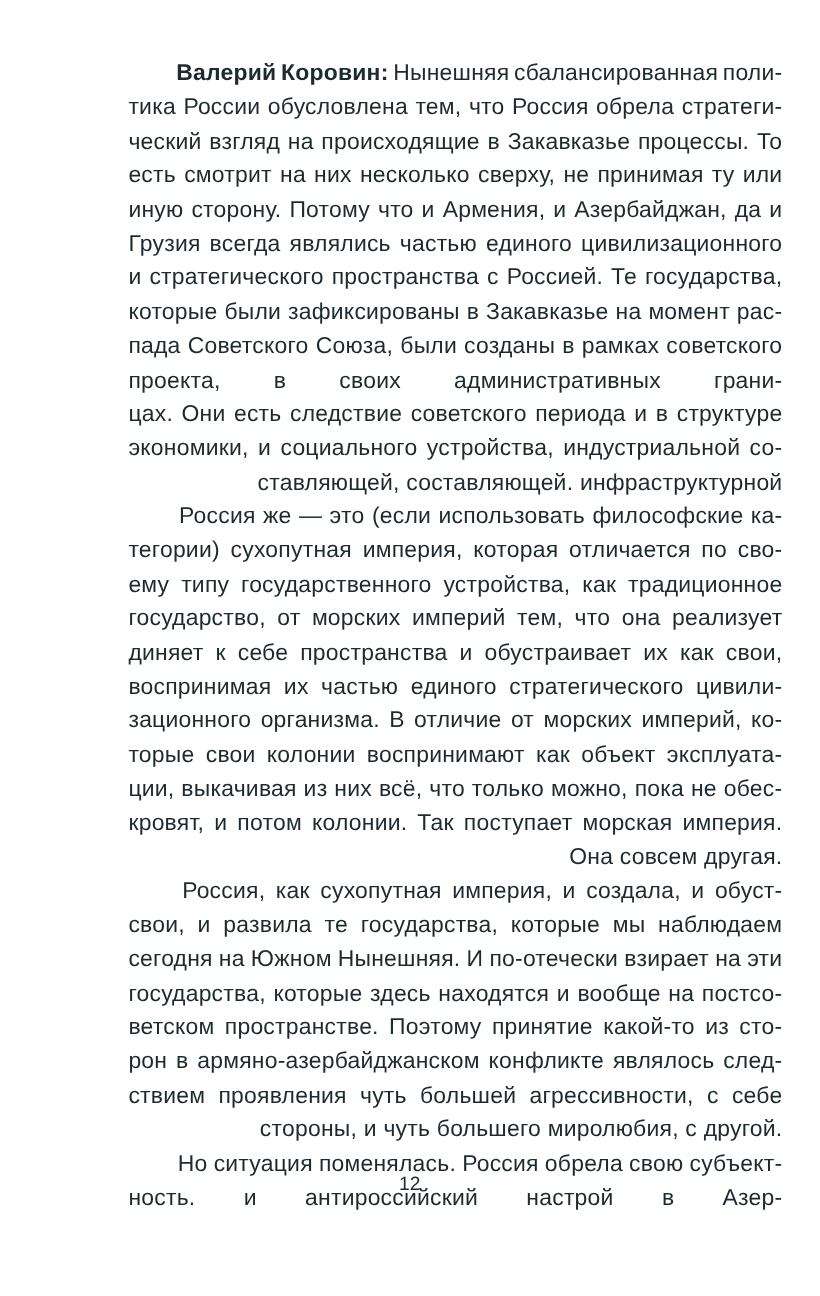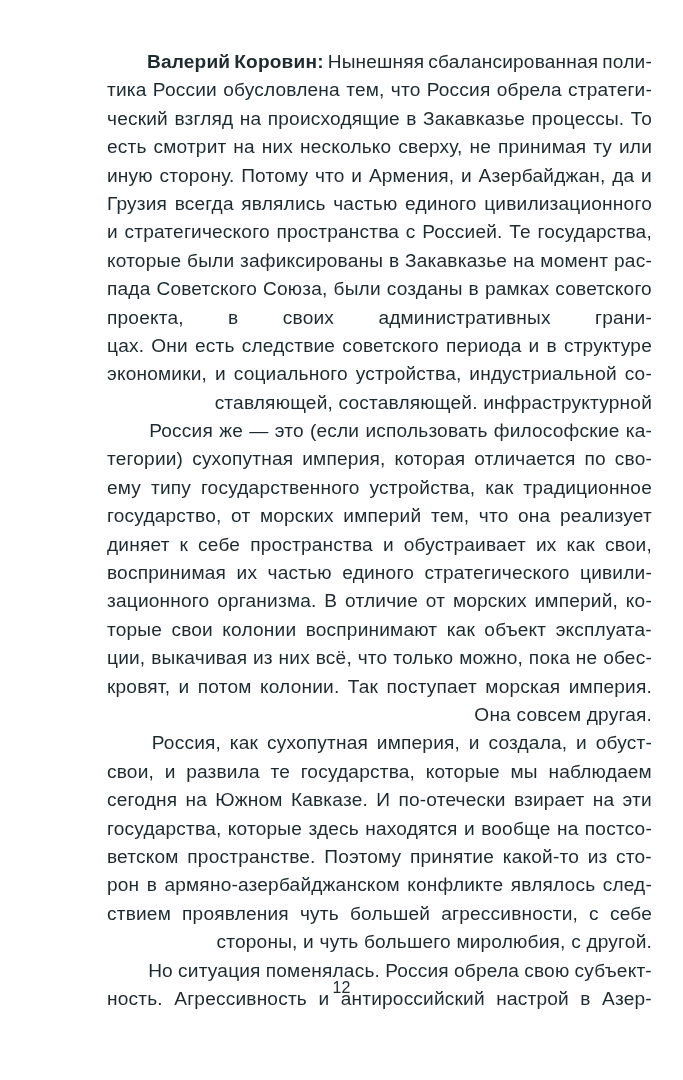--- a/index.html
+++ b/index.html
@@ -115,28 +115,28 @@
         <div class="line just"><span class="w">воспринимая</span><span class="w">их</span><span class="w">частью</span><span class="w">единого</span><span class="w">стратегического</span><span class="w">цивили-</span></div>
         <div class="line just"><span class="w">зационного</span><span class="w">организма.</span><span class="w">В</span><span class="w">отличие</span><span class="w">от</span><span class="w">морских</span><span class="w">империй,</span><span class="w">ко-</span></div>
         <div class="line just"><span class="w">торые</span><span class="w">свои</span><span class="w">колонии</span><span class="w">воспринимают</span><span class="w">как</span><span class="w">объект</span><span class="w">эксплуата-</span></div>
         <div class="line just"><span class="w">ции,</span><span class="w">выкачивая</span><span class="w">из</span><span class="w">них</span><span class="w">всё,</span><span class="w">что</span><span class="w">только</span><span class="w">можно,</span><span class="w">пока</span><span class="w">не</span><span class="w">обес-</span></div>
         <div class="line just"><span class="w">кровят,</span><span class="w">и</span><span class="w">потом</span><span class="w">колонии.</span><span class="w">Так</span><span class="w">поступает</span><span class="w">морская</span><span class="w">империя.</span></div>
         <div class="line last"><span class="w">Она</span><span class="w">совсем</span><span class="w">другая.</span></div>
       </div>
       <div class="para">
         <div class="line just"><span class="indent"></span><span class="w">Россия,</span><span class="w">как</span><span class="w">сухопутная</span><span class="w">империя,</span><span class="w">и</span><span class="w">создала,</span><span class="w">и</span><span class="w">обуст-</span></div>
         <div class="line just"><span class="w">свои,</span><span class="w">и</span><span class="w">развила</span><span class="w">те</span><span class="w">государства,</span><span class="w">которые</span><span class="w">мы</span><span class="w">наблюдаем</span></div>
-        <div class="line just"><span class="w">сегодня</span><span class="w">на</span><span class="w">Южном</span><span class="w">Кавказе.</span><span class="w">И</span><span class="w">по-отечески</span><span class="w">взирает</span><span class="w">на</span><span class="w">эти</span></div>
+        <div class="line just"><span class="w">сегодня</span><span class="w">на</span><span class="w">Южном</span><span class="w">Нынешняя.</span><span class="w">И</span><span class="w">по-отечески</span><span class="w">взирает</span><span class="w">на</span><span class="w">эти</span></div>
         <div class="line just"><span class="w">государства,</span><span class="w">которые</span><span class="w">здесь</span><span class="w">находятся</span><span class="w">и</span><span class="w">вообще</span><span class="w">на</span><span class="w">постсо-</span></div>
         <div class="line just"><span class="w">ветском</span><span class="w">пространстве.</span><span class="w">Поэтому</span><span class="w">принятие</span><span class="w">какой-то</span><span class="w">из</span><span class="w">сто-</span></div>
         <div class="line just"><span class="w">рон</span><span class="w">в</span><span class="w">армяно-азербайджанском</span><span class="w">конфликте</span><span class="w">являлось</span><span class="w">след-</span></div>
         <div class="line just"><span class="w">ствием</span><span class="w">проявления</span><span class="w">чуть</span><span class="w">большей</span><span class="w">агрессивности,</span><span class="w">с</span><span class="w">себе</span></div>
         <div class="line last"><span class="w">стороны,</span><span class="w">и</span><span class="w">чуть</span><span class="w">большего</span><span class="w">миролюбия,</span><span class="w">с</span><span class="w">другой.</span></div>
       </div>
       <div class="para">
         <div class="line just"><span class="indent"></span><span class="w">Но</span><span class="w">ситуация</span><span class="w">поменялась.</span><span class="w">Россия</span><span class="w">обрела</span><span class="w">свою</span><span class="w">субъект-</span></div>
-        <div class="line just"><span class="w">ность.</span><span class="w">Агрессивность</span><span class="w">и</span><span class="w">антироссийский</span><span class="w">настрой</span><span class="w">в</span><span class="w">Азер-</span></div>
+        <div class="line just"><span class="w">ность.</span><span class="w">и</span><span class="w">антироссийский</span><span class="w">настрой</span><span class="w">в</span><span class="w">Азер-</span></div>
       </div>
     </div>
 
   <div class="folio">12</div>
 
 </div>
 
 </body></html>

